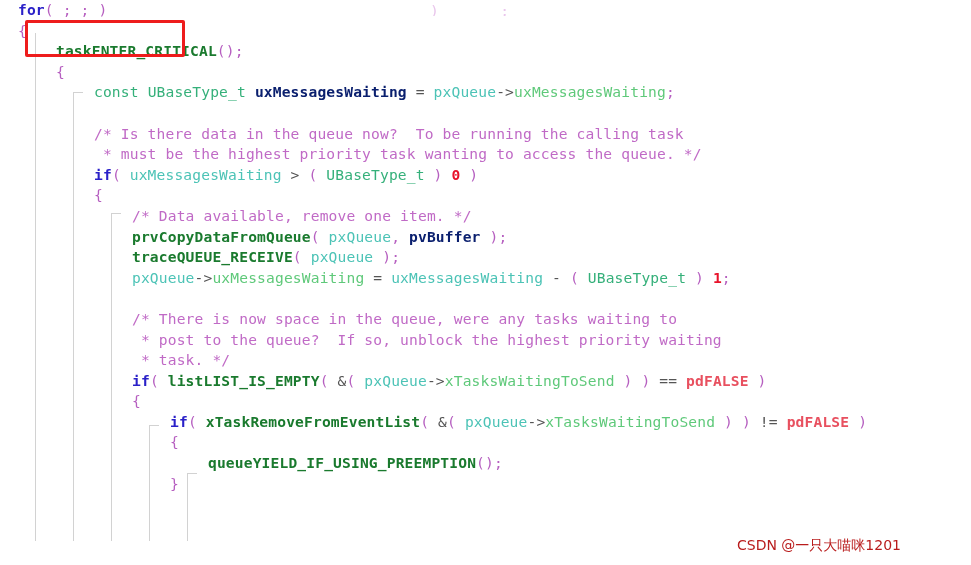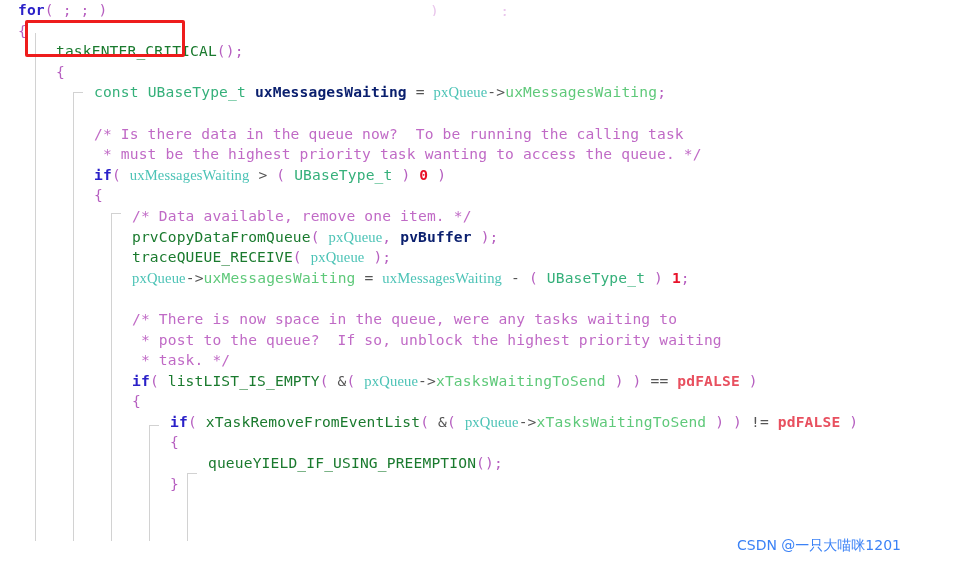--- a/index.html
+++ b/index.html
@@ -48,24 +48,24 @@
     background: #d2d2d2;
   }
   .hook {
     position: absolute;
     height: 1px;
     background: #d2d2d2;
   }
 
   
   .kw      { color: #2a20c8; font-weight: bold; }   
-  .fn      { color: #1a7a2e; font-weight: normal; }   
+  .fn      { color: #1a7a2e; font-weight: bold; }   
   .var     { color: #0a1f6e; font-weight: bold; }   
   .typ     { color: #35b07a; }                      
-  .id      { color: #4cc3b6; font-family: Liberation Serif, serif; }                      
+  .id      { color: #4cc3b6; }                      
   .idg     { color: #5fc97a; }                      
   .pun     { color: #b65fc0; }                      
   .op      { color: #555555; }                      
   .num     { color: #e8122a; font-weight: bold; }   
   .cst     { color: #e8505f; font-weight: bold; }                      
   .cm      { color: #c06ac6; }                      
   .brace   { color: #b65fc0; }
 
   
   #hl-box {
@@ -110,15 +110,15 @@
       <div class="guide" style="left: 149px; top: 425px; height: 116px; background: rgb(210, 210, 210);"></div>
       <div class="hook" style="left: 149px; top: 425px; width: 10px; background: rgb(210, 210, 210);"></div>
       <div class="guide" style="left: 187px; top: 473px; height: 68px; background: rgb(210, 210, 210);"></div>
       <div class="hook" style="left: 187px; top: 473px; width: 10px; background: rgb(210, 210, 210);"></div>
     </div>
 
   <div id="code"><div class="ln" style="padding-left: 18px;"><span class="kw">for</span><span class="pun">( </span><span class="pun">;</span><span class="op"> </span><span class="pun">;</span><span class="pun"> )</span></div><div class="ln" style="padding-left: 18px;"><span class="brace">{</span></div><div class="ln" style="padding-left: 56px;"><span class="fn">taskENTER_CRITICAL</span><span class="pun">();</span></div><div class="ln" style="padding-left: 56px;"><span class="brace">{</span></div><div class="ln" style="padding-left: 94px;"><span class="typ">const</span><span class="op"> </span><span class="typ">UBaseType_t</span><span class="op"> </span><span class="var">uxMessagesWaiting</span><span class="op"> = </span><span class="id">pxQueue</span><span class="op">-&gt;</span><span class="idg">uxMessagesWaiting</span><span class="pun">;</span></div><div class="ln" style="padding-left: 18px;">&nbsp;</div><div class="ln" style="padding-left: 94px;"><span class="cm">/* Is there data in the queue now?  To be running the calling task</span></div><div class="ln" style="padding-left: 94px;"><span class="cm"> * must be the highest priority task wanting to access the queue. */</span></div><div class="ln" style="padding-left: 94px;"><span class="kw">if</span><span class="pun">( </span><span class="id">uxMessagesWaiting</span><span class="op"> &gt; </span><span class="pun">( </span><span class="typ">UBaseType_t</span><span class="pun"> )</span><span class="op"> </span><span class="num">0</span><span class="pun"> )</span></div><div class="ln" style="padding-left: 94px;"><span class="brace">{</span></div><div class="ln" style="padding-left: 132px;"><span class="cm">/* Data available, remove one item. */</span></div><div class="ln" style="padding-left: 132px;"><span class="fn">prvCopyDataFromQueue</span><span class="pun">( </span><span class="id">pxQueue</span><span class="pun">, </span><span class="var">pvBuffer</span><span class="pun"> );</span></div><div class="ln" style="padding-left: 132px;"><span class="fn">traceQUEUE_RECEIVE</span><span class="pun">( </span><span class="id">pxQueue</span><span class="pun"> );</span></div><div class="ln" style="padding-left: 132px;"><span class="id">pxQueue</span><span class="op">-&gt;</span><span class="idg">uxMessagesWaiting</span><span class="op"> = </span><span class="id">uxMessagesWaiting</span><span class="op"> - </span><span class="pun">( </span><span class="typ">UBaseType_t</span><span class="pun"> )</span><span class="op"> </span><span class="num">1</span><span class="pun">;</span></div><div class="ln" style="padding-left: 18px;">&nbsp;</div><div class="ln" style="padding-left: 132px;"><span class="cm">/* There is now space in the queue, were any tasks waiting to</span></div><div class="ln" style="padding-left: 132px;"><span class="cm"> * post to the queue?  If so, unblock the highest priority waiting</span></div><div class="ln" style="padding-left: 132px;"><span class="cm"> * task. */</span></div><div class="ln" style="padding-left: 132px;"><span class="kw">if</span><span class="pun">( </span><span class="fn">listLIST_IS_EMPTY</span><span class="pun">( </span><span class="op">&amp;</span><span class="pun">( </span><span class="id">pxQueue</span><span class="op">-&gt;</span><span class="idg">xTasksWaitingToSend</span><span class="pun"> ) )</span><span class="op"> == </span><span class="cst">pdFALSE</span><span class="pun"> )</span></div><div class="ln" style="padding-left: 132px;"><span class="brace">{</span></div><div class="ln" style="padding-left: 170px;"><span class="kw">if</span><span class="pun">( </span><span class="fn">xTaskRemoveFromEventList</span><span class="pun">( </span><span class="op">&amp;</span><span class="pun">( </span><span class="id">pxQueue</span><span class="op">-&gt;</span><span class="idg">xTasksWaitingToSend</span><span class="pun"> ) )</span><span class="op"> != </span><span class="cst">pdFALSE</span><span class="pun"> )</span></div><div class="ln" style="padding-left: 170px;"><span class="brace">{</span></div><div class="ln" style="padding-left: 208px;"><span class="fn">queueYIELD_IF_USING_PREEMPTION</span><span class="pun">();</span></div><div class="ln" style="padding-left: 170px;"><span class="brace">}</span></div></div>
 
   <div id="hl-box" style="left: 25px; top: 20px; width: 160px; height: 37px; border-color: rgb(238, 28, 28);"></div>
 
-  <div id="watermark" style="left: 737px; top: 537px; color: #3b82f6;">CSDN @一只大喵咪1201</div>
+  <div id="watermark" style="left: 737px; top: 537px; color: #b91c1c;">CSDN @一只大喵咪1201</div>
 
 </div>
 
 </body></html>

